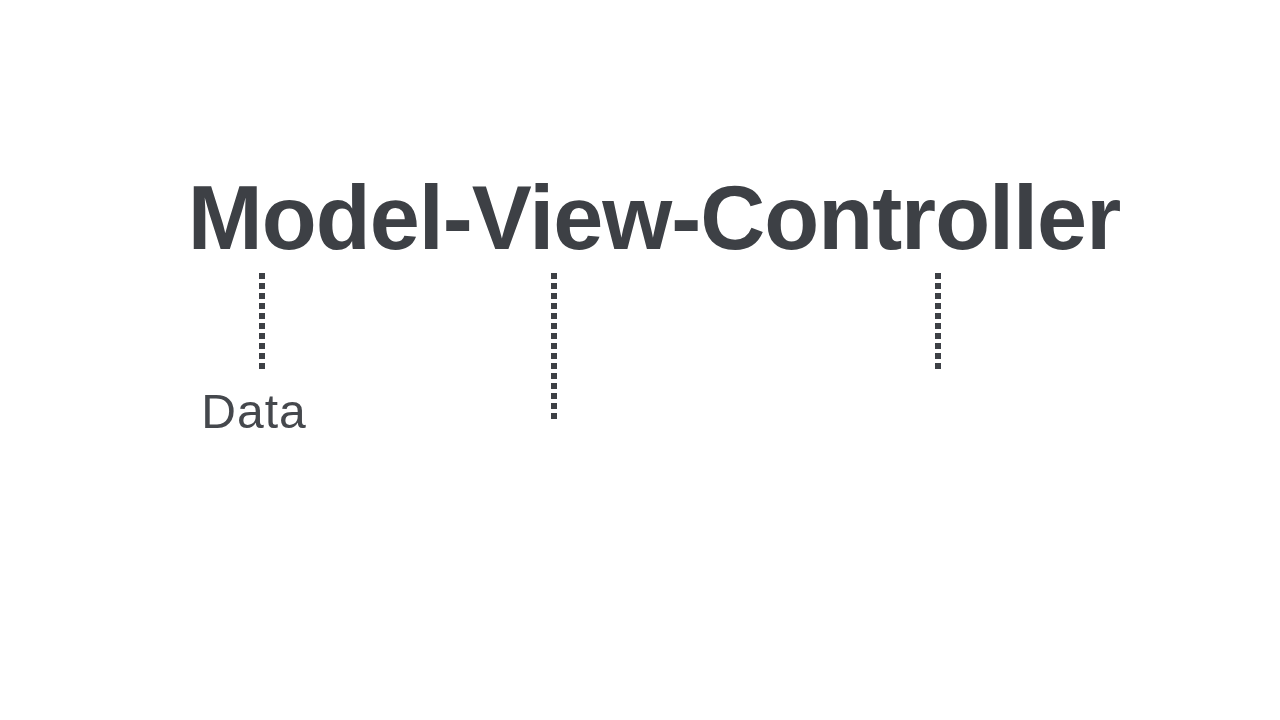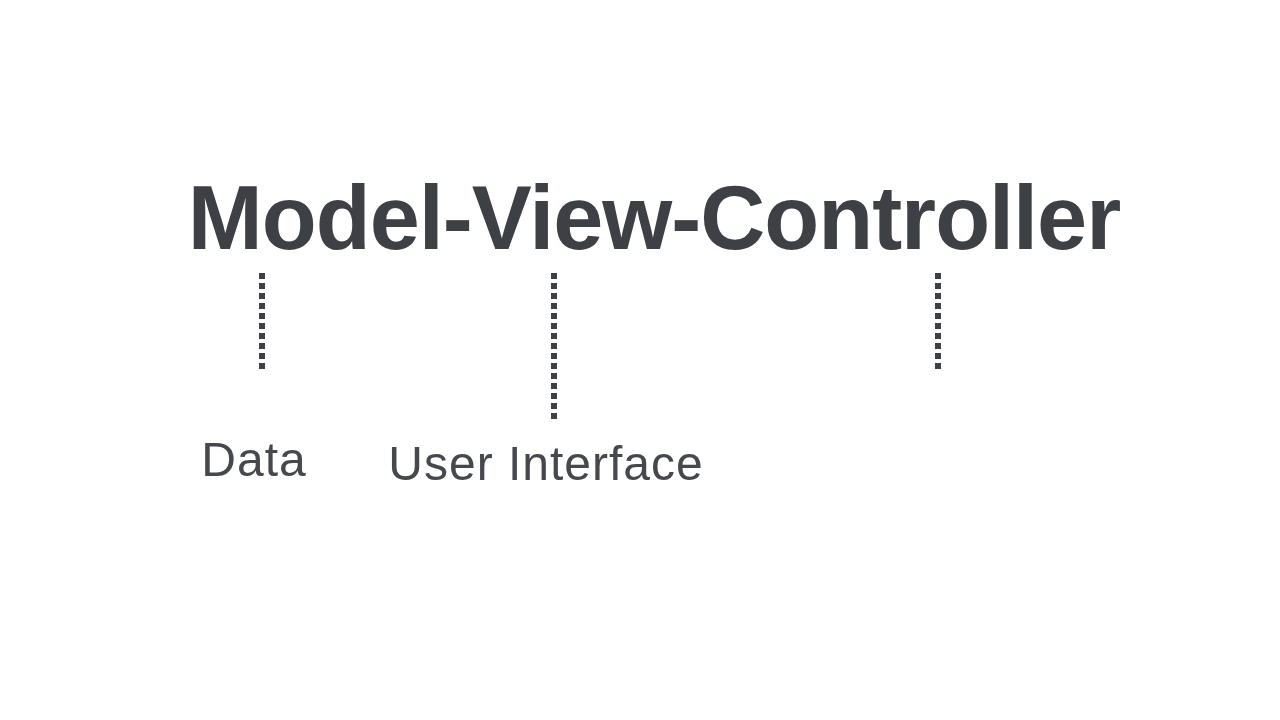--- a/index.html
+++ b/index.html
@@ -45,31 +45,30 @@
   .label {
     position: absolute;
     transform: translateX(-50%);
     font-size: 48px;
     font-weight: 400;
     line-height: 1;
     white-space: nowrap;
     color: var(--ink-light, #45484d);
     letter-spacing: 1px;
   }
-  .label.model      { left: 254px; top: 388px; margin-top: 48px; }
+  .label.model      { left: 254px; top: 388px; }
   .label.view       { left: 546px; top: 440px; }
   .label.controller { left: 928px; top: 390px; }
 </style>
 </head>
 <body>
 
 <div class="slide">
 
   <div class="title">Model-View-Controller</div>
 
   <div class="connector model"></div>
   <div class="connector view"></div>
   <div class="connector controller"></div>
 
   <div class="label model">Data</div>
-  <div class="label view">User Interface</div>
 
 </div>
 
 </body></html>

